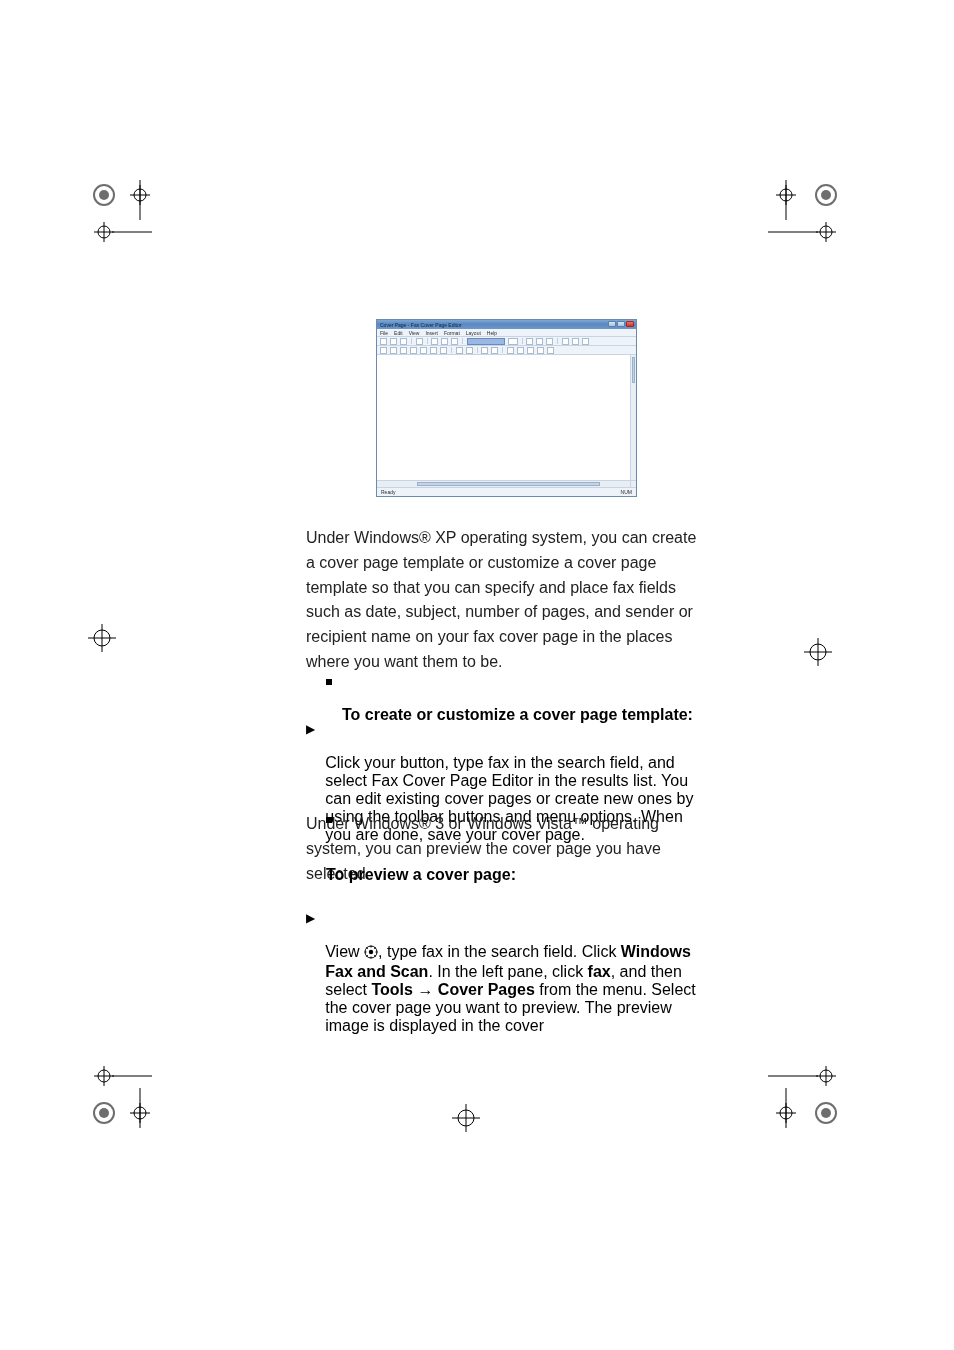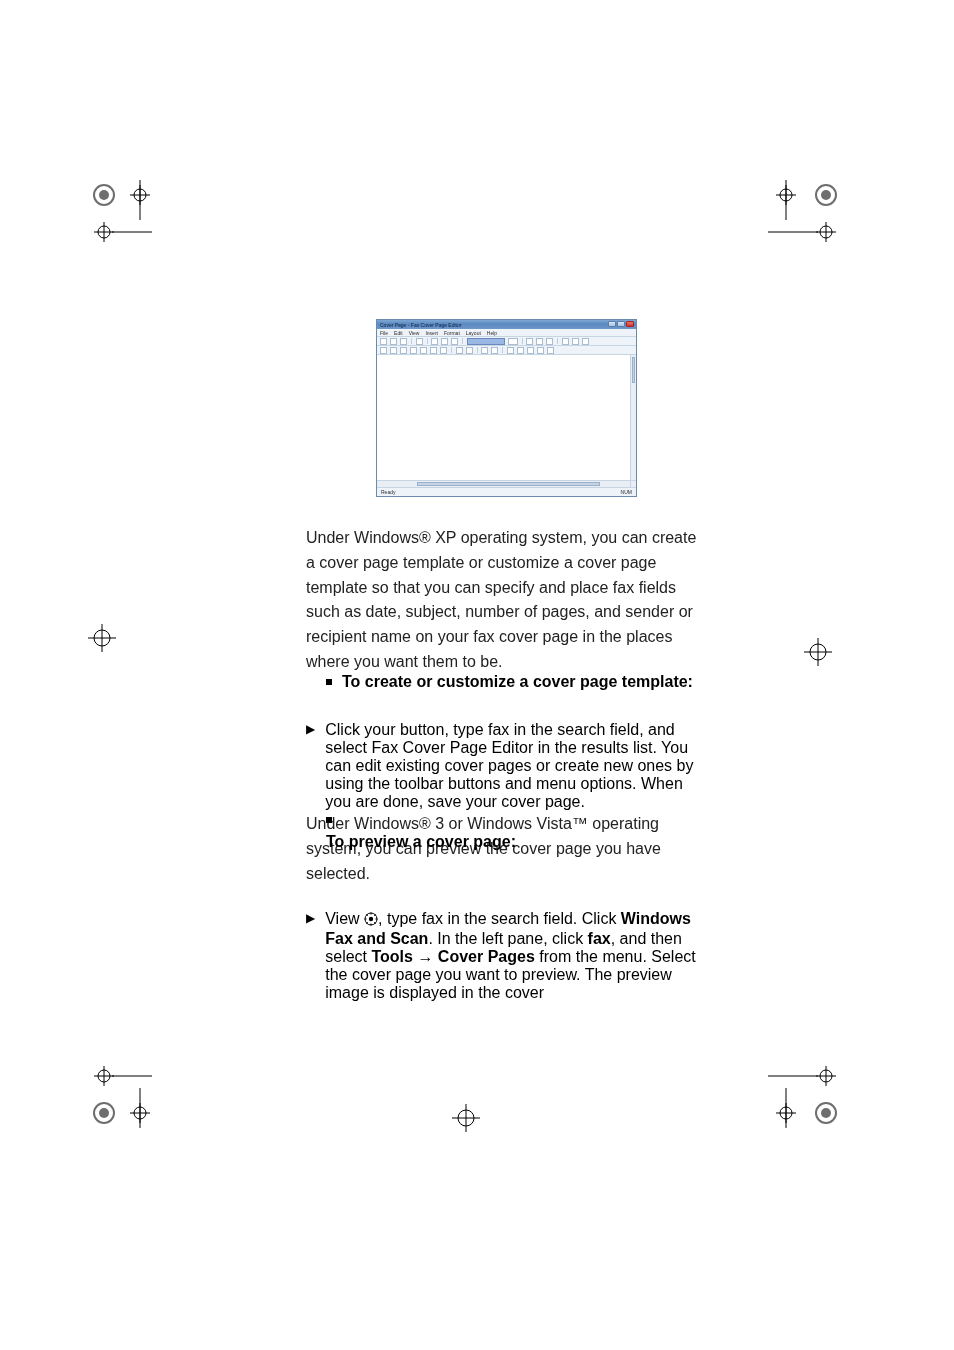--- a/index.html
+++ b/index.html
@@ -101,21 +101,21 @@
   }
 
   
   .body-text {
     position: absolute;
     font-size: 16px;
     color: #222;
     line-height: 1.55;
     font-family: Arial, Helvetica, sans-serif;
   }
-  .instr { font-family: Arial, Helvetica, sans-serif; }
+  .instr { font-family: Arial, Helvetica, sans-serif; margin-top: 33px; }
   .bold { font-weight: bold; }
   .bullet-block {
     position: absolute;
     display: flex;
     gap: 10px;
   }
   .bullet-square {
     width: 6px; height: 6px; background: #000; margin-top: 6px; flex-shrink:0;
   }
   .arrow-block {

